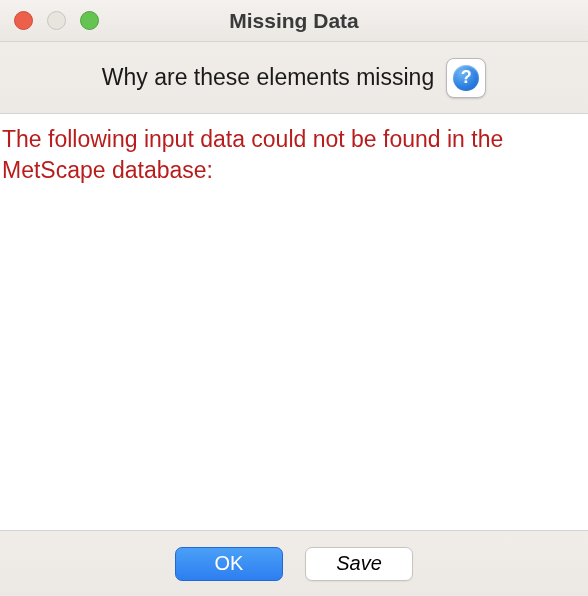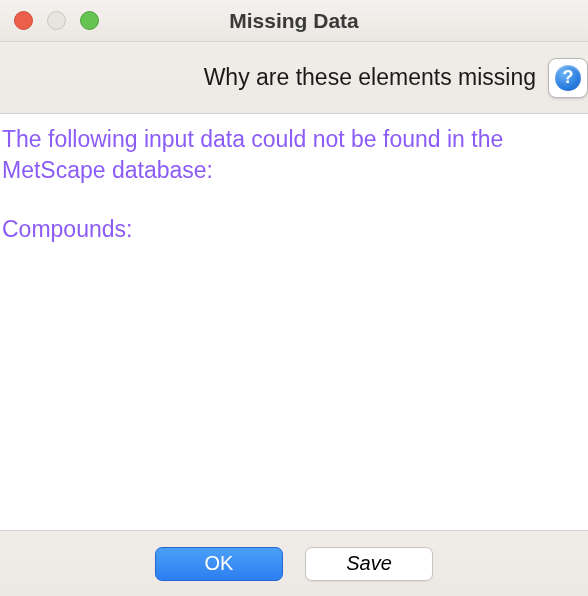--- a/index.html
+++ b/index.html
@@ -46,21 +46,21 @@
       font-weight: 700;
       color: #3a3a3a;
       pointer-events: none;
     }
     .subheader {
       height: 72px;
       background: linear-gradient(#f0ece7, #ede9e4);
       border-bottom: 1px solid #d6d4d0;
       display: flex;
       align-items: center;
-      justify-content: flex-end;
+      justify-content: center;
       gap: 12px;
     }
     .subheader-text {
       font-size: 23px;
       color: #1a1a1a;
     }
     .help-btn {
       width: 40px;
       height: 40px;
       border-radius: 8px;
@@ -83,42 +83,42 @@
       display: flex;
       align-items: center;
       justify-content: center;
       box-shadow: inset 0 1px 2px rgba(255,255,255,0.5);
     }
     .content {
       flex: 1;
       background: #fff;
       padding: 10px 2px 4px 2px;
       font-size: 23px;
-      color: #8b5cf6;
+      color: #b91c1c;
       line-height: 1.35;
       overflow: hidden;
       border-radius: 21px;
     }
     .content .para {
       margin-bottom: 28px;
     }
     .content .list-item {
       display: block;
     }
     .footer {
       height: 66px;
       background: linear-gradient(#f0ece7, #ece8e3);
       border-top: 1px solid #d6d4d0;
       display: flex;
       align-items: center;
       justify-content: center;
       gap: 22px;
     }
     .btn {
-      width: 128px;
+      width: 108px;
       height: 34px;
       border-radius: 7px;
       font-size: 20px;
       display: flex;
       align-items: center;
       justify-content: center;
       cursor: pointer;
     }
     .btn.primary {
       background: linear-gradient(#4aa0f7, #2d7ef0);
@@ -148,20 +148,19 @@
 <div class="subheader">
   <span class="subheader-text">Why are these elements missing</span>
   <div class="help-btn">
     <div class="help-inner">?</div>
   </div>
 </div>
 
 <div class="content">
   <div class="para">The following input data could not be found in the MetScape database:</div>
   <div>
-    <span class="list-item">Compounds:</span>
   </div>
 </div>
 
 <div class="footer">
   <div class="btn primary">OK</div>
   <div class="btn secondary">Save</div>
 </div>
 
 </body></html>

